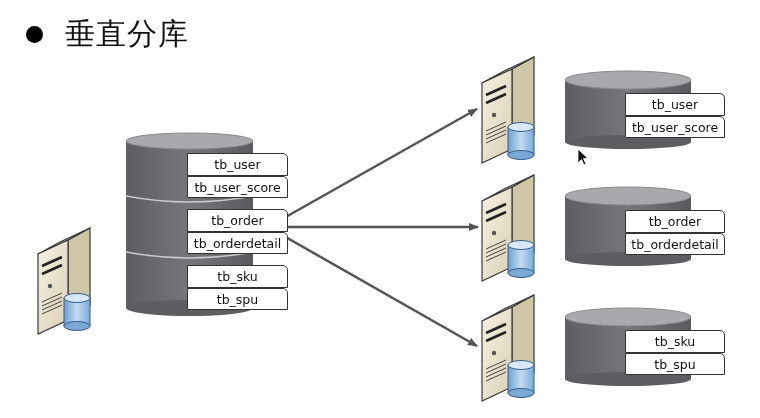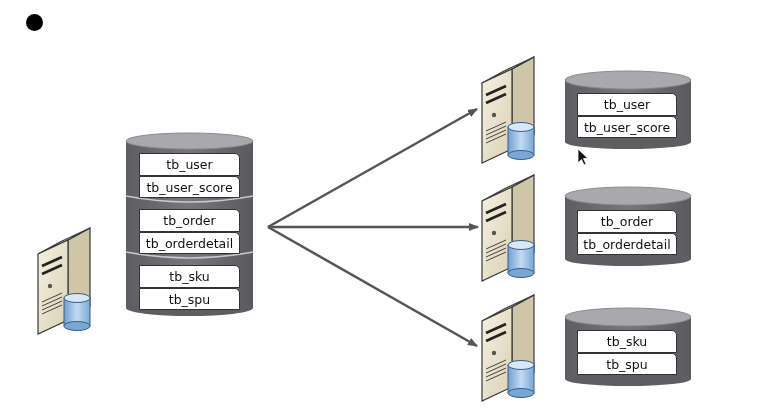--- a/index.html
+++ b/index.html
@@ -8,29 +8,30 @@
     font-family: "DejaVu Sans", sans-serif;
   }
   .title { position: absolute; left: 26px; top: 14px; display: flex; align-items: center; }
   .bullet { width: 17px; height: 17px; background: #000; border-radius: 50%; margin-right: 22px; }
   .title-text { font-size: 30px; color: #111; letter-spacing: 1px; font-family: "DejaVu Sans", sans-serif; }
   svg.canvas { position: absolute; left: 0; top: 0; }
   .tbl {
     position: absolute; background: #fff; border: 1px solid #333;
     font-family: "DejaVu Sans", sans-serif; font-size: 12.5px; color: #111;
     display: flex; align-items: center; justify-content: center; box-sizing: border-box;
-    border-top-right-radius: 5px; white-space: nowrap;
+    border-top-right-radius: 5px; white-space: nowrap; margin-left: 48px;
   }
   .cursor { position: absolute; left: 577px; top: 148px; }
 </style>
 </head>
 <body>
 
 <div class="title">
   <div class="bullet"></div>
+  <div class="title-text">垂直分库</div>
 </div>
 
 <svg class="canvas" width="760" height="418" viewBox="0 0 760 418">
   <defs>
     <linearGradient id="cylBody" x1="0" x2="1" y1="0" y2="0">
       <stop offset="0" stop-color="#5e5d62"></stop>
       <stop offset="0.5" stop-color="#77767b"></stop>
       <stop offset="1" stop-color="#5a595e"></stop>
     </linearGradient>
     <linearGradient id="srvFront" x1="0" x2="1" y1="0" y2="1">

